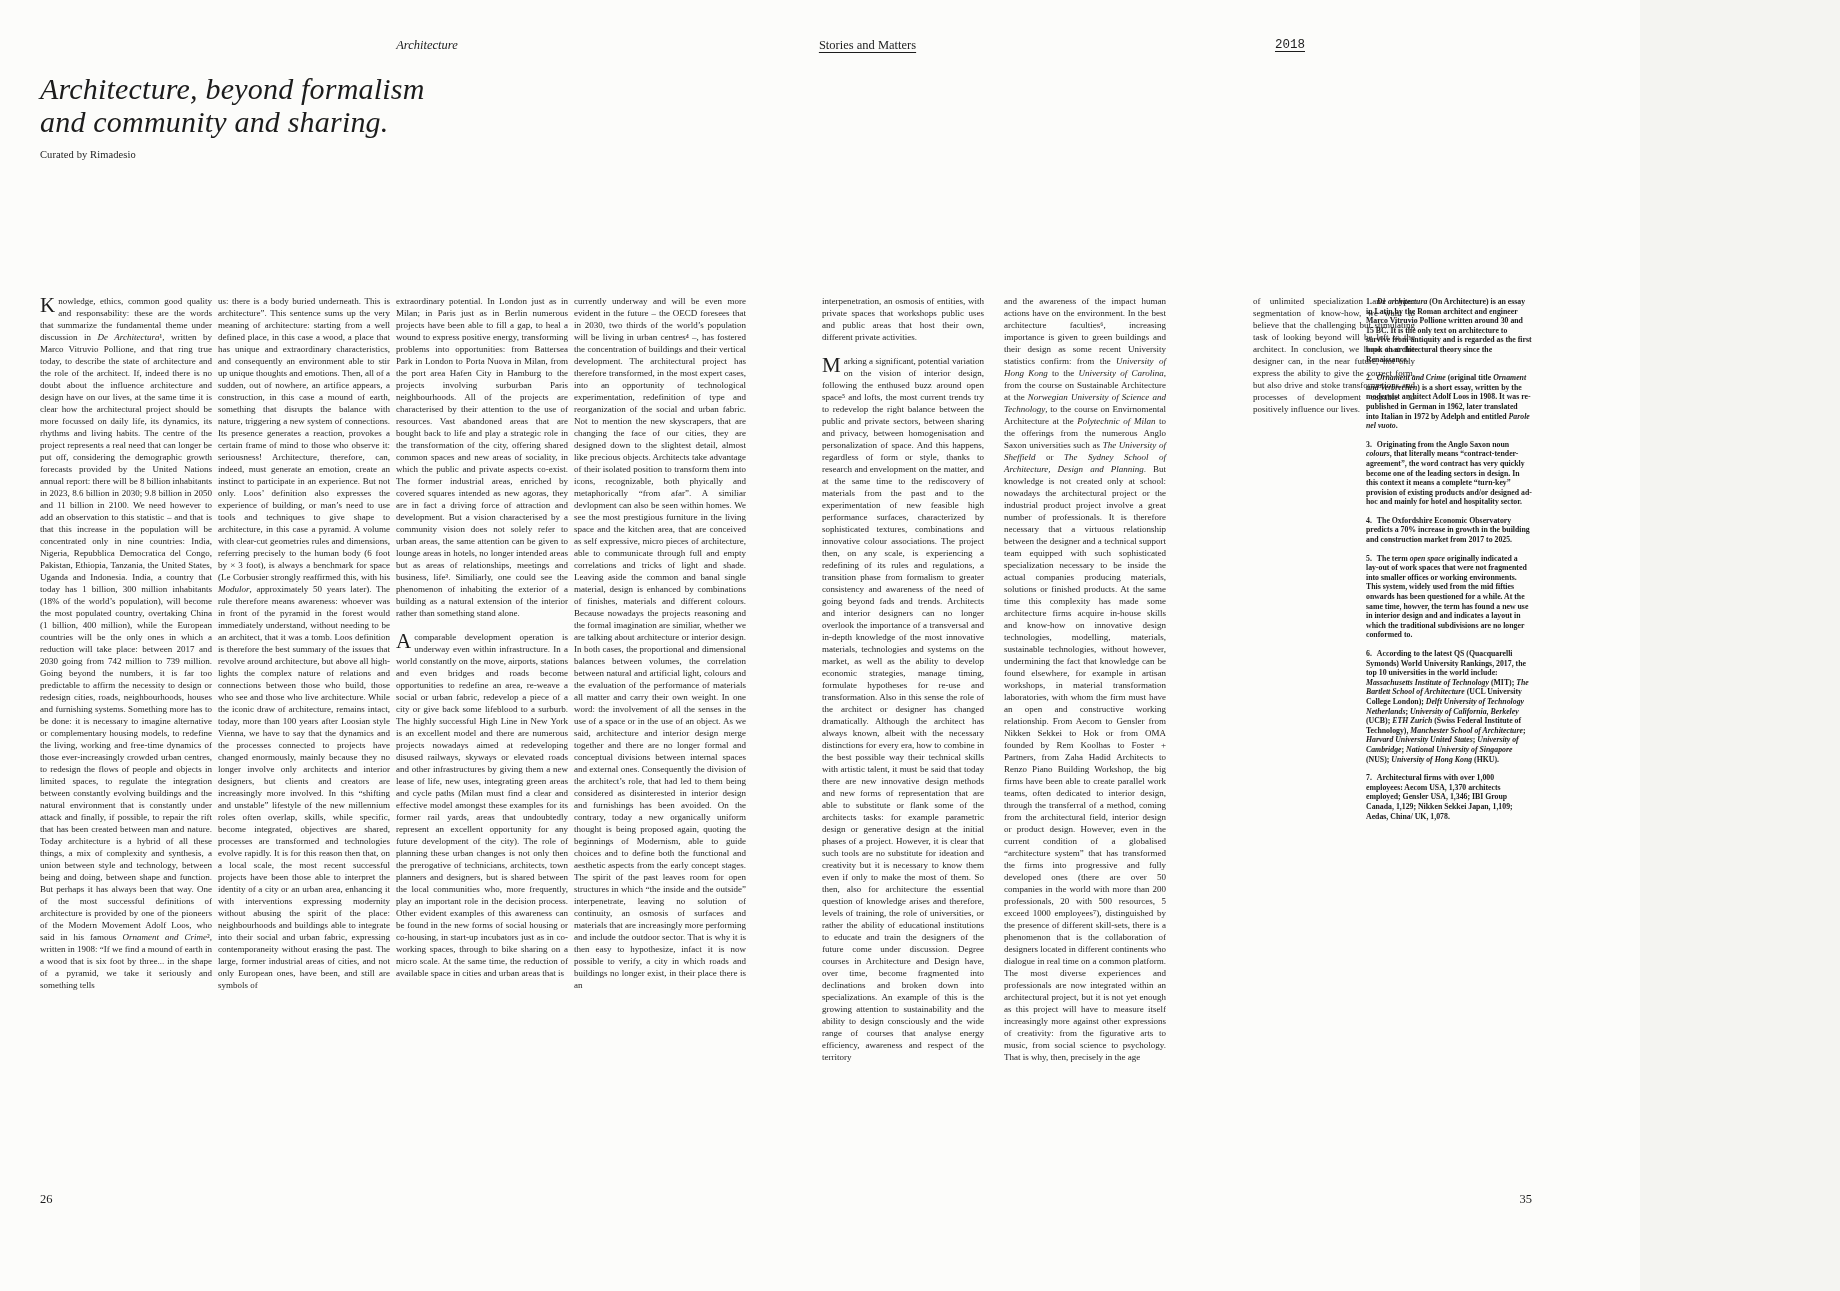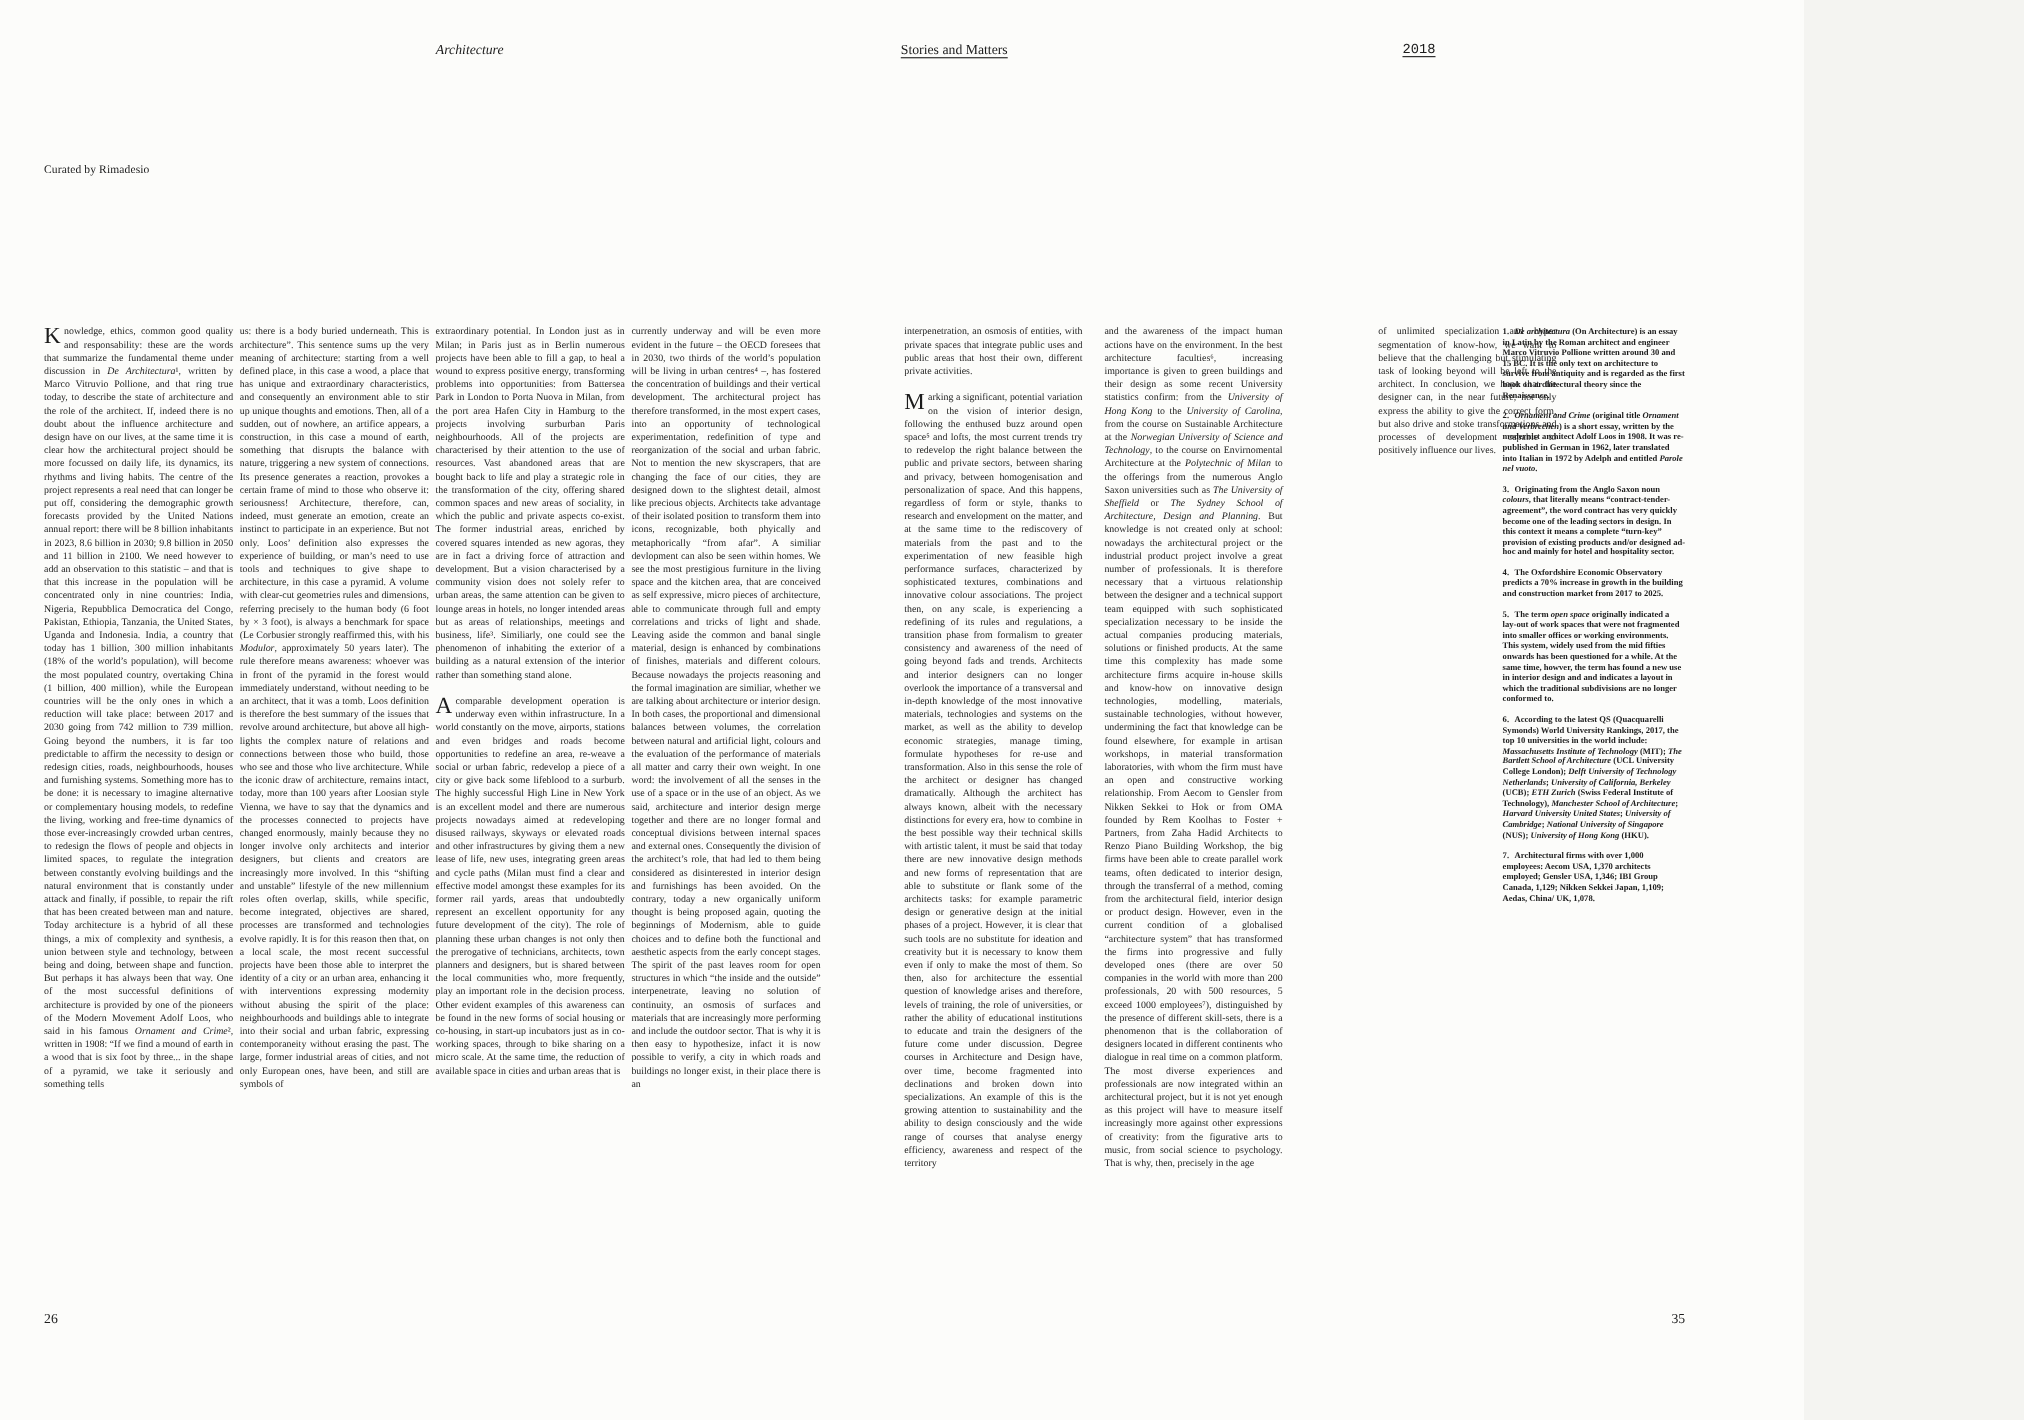--- a/index.html
+++ b/index.html
@@ -114,39 +114,43 @@
 <body>
 
 <div class="page">
 
   <div class="running-head head-left">Architecture</div>
 
   <div class="running-head head-center underlined">Stories and Matters</div>
 
   <div class="running-head head-right underlined">2018</div>
 
+  <h1 class="article-title">
+    <span class="line">Architecture, beyond formalism</span>
+    <span class="line">and community and sharing.</span>
+  </h1>
 
   <div class="byline">Curated by Rimadesio</div>
 
   <div class="columns" id="columns">
       <div class="col">
         <p class="has-dropcap"><span class="dropcap">K</span>nowledge, ethics, common good quality and responsability: these are the words that summarize the fundamental theme under discussion in <em>De Architectura</em>¹, written by Marco Vitruvio Pollione, and that ring true today, to describe the state of architecture and the role of the architect. If, indeed there is no doubt about the influence architecture and design have on our lives, at the same time it is clear how the architectural project should be more focussed on daily life, its dynamics, its rhythms and living habits. The centre of the project represents a real need that can longer be put off, considering the demographic growth forecasts provided by the United Nations annual report: there will be 8 billion inhabitants in 2023, 8.6 billion in 2030; 9.8 billion in 2050 and 11 billion in 2100. We need however to add an observation to this statistic – and that is that this increase in the population will be concentrated only in nine countries: India, Nigeria, Repubblica Democratica del Congo, Pakistan, Ethiopia, Tanzania, the United States, Uganda and Indonesia. India, a country that today has 1 billion, 300 million inhabitants (18% of the world’s population), will become the most populated country, overtaking China (1 billion, 400 million), while the European countries will be the only ones in which a reduction will take place: between 2017 and 2030 going from 742 million to 739 million. Going beyond the numbers, it is far too predictable to affirm the necessity to design or redesign cities, roads, neighbourhoods, houses and furnishing systems. Something more has to be done: it is necessary to imagine alternative or complementary housing models, to redefine the living, working and free-time dynamics of those ever-increasingly crowded urban centres, to redesign the flows of people and objects in limited spaces, to regulate the integration between constantly evolving buildings and the natural environment that is constantly under attack and finally, if possible, to repair the rift that has been created between man and nature. Today architecture is a hybrid of all these things, a mix of complexity and synthesis, a union between style and technology, between being and doing, between shape and function. But perhaps it has always been that way. One of the most successful definitions of architecture is provided by one of the pioneers of the Modern Movement Adolf Loos, who said in his famous <em>Ornament and Crime</em>², written in 1908: “If we find a mound of earth in a wood that is six foot by three... in the shape of a pyramid, we take it seriously and something tells</p>
       </div>
       <div class="col">
         <p>us: there is a body buried underneath. This is architecture”. This sentence sums up the very meaning of architecture: starting from a well defined place, in this case a wood, a place that has unique and extraordinary characteristics, and consequently an environment able to stir up unique thoughts and emotions. Then, all of a sudden, out of nowhere, an artifice appears, a construction, in this case a mound of earth, something that disrupts the balance with nature, triggering a new system of connections. Its presence generates a reaction, provokes a certain frame of mind to those who observe it: seriousness! Architecture, therefore, can, indeed, must generate an emotion, create an instinct to participate in an experience. But not only. Loos’ definition also expresses the experience of building, or man’s need to use tools and techniques to give shape to architecture, in this case a pyramid. A volume with clear-cut geometries rules and dimensions, referring precisely to the human body (6 foot by × 3 foot), is always a benchmark for space (Le Corbusier strongly reaffirmed this, with his <em>Modulor</em>, approximately 50 years later). The rule therefore means awareness: whoever was in front of the pyramid in the forest would immediately understand, without needing to be an architect, that it was a tomb. Loos definition is therefore the best summary of the issues that revolve around architecture, but above all high-lights the complex nature of relations and connections between those who build, those who see and those who live architecture. While the iconic draw of architecture, remains intact, today, more than 100 years after Loosian style Vienna, we have to say that the dynamics and the processes connected to projects have changed enormously, mainly because they no longer involve only architects and interior designers, but clients and creators are increasingly more involved. In this “shifting and unstable” lifestyle of the new millennium roles often overlap, skills, while specific, become integrated, objectives are shared, processes are transformed and technologies evolve rapidly. It is for this reason then that, on a local scale, the most recent successful projects have been those able to interpret the identity of a city or an urban area, enhancing it with interventions expressing modernity without abusing the spirit of the place: neighbourhoods and buildings able to integrate into their social and urban fabric, expressing contemporaneity without erasing the past. The large, former industrial areas of cities, and not only European ones, have been, and still are symbols of</p>
       </div>
       <div class="col">
         <p>extraordinary potential. In London just as in Milan; in Paris just as in Berlin numerous projects have been able to fill a gap, to heal a wound to express positive energy, transforming problems into opportunities: from Battersea Park in London to Porta Nuova in Milan, from the port area Hafen City in Hamburg to the projects involving surburban Paris neighbourhoods. All of the projects are characterised by their attention to the use of resources. Vast abandoned areas that are bought back to life and play a strategic role in the transformation of the city, offering shared common spaces and new areas of sociality, in which the public and private aspects co-exist. The former industrial areas, enriched by covered squares intended as new agoras, they are in fact a driving force of attraction and development. But a vision characterised by a community vision does not solely refer to urban areas, the same attention can be given to lounge areas in hotels, no longer intended areas but as areas of relationships, meetings and business, life³. Similiarly, one could see the phenomenon of inhabiting the exterior of a building as a natural extension of the interior rather than something stand alone.</p>
         <p class="has-dropcap"><span class="dropcap">A</span> comparable development operation is underway even within infrastructure. In a world constantly on the move, airports, stations and even bridges and roads become opportunities to redefine an area, re-weave a social or urban fabric, redevelop a piece of a city or give back some lifeblood to a surburb. The highly successful High Line in New York is an excellent model and there are numerous projects nowadays aimed at redeveloping disused railways, skyways or elevated roads and other infrastructures by giving them a new lease of life, new uses, integrating green areas and cycle paths (Milan must find a clear and effective model amongst these examples for its former rail yards, areas that undoubtedly represent an excellent opportunity for any future development of the city). The role of planning these urban changes is not only then the prerogative of technicians, architects, town planners and designers, but is shared between the local communities who, more frequently, play an important role in the decision process. Other evident examples of this awareness can be found in the new forms of social housing or co-housing, in start-up incubators just as in co-working spaces, through to bike sharing on a micro scale. At the same time, the reduction of available space in cities and urban areas that is</p>
       </div>
       <div class="col">
         <p>currently underway and will be even more evident in the future – the OECD foresees that in 2030, two thirds of the world’s population will be living in urban centres⁴ –, has fostered the concentration of buildings and their vertical development. The architectural project has therefore transformed, in the most expert cases, into an opportunity of technological experimentation, redefinition of type and reorganization of the social and urban fabric. Not to mention the new skyscrapers, that are changing the face of our cities, they are designed down to the slightest detail, almost like precious objects. Architects take advantage of their isolated position to transform them into icons, recognizable, both phyically and metaphorically “from afar”. A similiar devlopment can also be seen within homes. We see the most prestigious furniture in the living space and the kitchen area, that are conceived as self expressive, micro pieces of architecture, able to communicate through full and empty correlations and tricks of light and shade. Leaving aside the common and banal single material, design is enhanced by combinations of finishes, materials and different colours. Because nowadays the projects reasoning and the formal imagination are similiar, whether we are talking about architecture or interior design. In both cases, the proportional and dimensional balances between volumes, the correlation between natural and artificial light, colours and the evaluation of the performance of materials all matter and carry their own weight. In one word: the involvement of all the senses in the use of a space or in the use of an object. As we said, architecture and interior design merge together and there are no longer formal and conceptual divisions between internal spaces and external ones. Consequently the division of the architect’s role, that had led to them being considered as disinterested in interior design and furnishings has been avoided. On the contrary, today a new organically uniform thought is being proposed again, quoting the beginnings of Modernism, able to guide choices and to define both the functional and aesthetic aspects from the early concept stages. The spirit of the past leaves room for open structures in which “the inside and the outside” interpenetrate, leaving no solution of continuity, an osmosis of surfaces and materials that are increasingly more performing and include the outdoor sector. That is why it is then easy to hypothesize, infact it is now possible to verify, a city in which roads and buildings no longer exist, in their place there is an</p>
       </div>
       <div class="col">
-        <p>interpenetration, an osmosis of entities, with private spaces that integrate public uses and public areas that host their own, different private activities.</p>
+        <p>interpenetration, an osmosis of entities, with private spaces that workshops public uses and public areas that host their own, different private activities.</p>
         <p class="has-dropcap"><span class="dropcap">M</span>arking a significant, potential variation on the vision of interior design, following the enthused buzz around open space⁵ and lofts, the most current trends try to redevelop the right balance between the public and private sectors, between sharing and privacy, between homogenisation and personalization of space. And this happens, regardless of form or style, thanks to research and envelopment on the matter, and at the same time to the rediscovery of materials from the past and to the experimentation of new feasible high performance surfaces, characterized by sophisticated textures, combinations and innovative colour associations. The project then, on any scale, is experiencing a redefining of its rules and regulations, a transition phase from formalism to greater consistency and awareness of the need of going beyond fads and trends. Architects and interior designers can no longer overlook the importance of a transversal and in-depth knowledge of the most innovative materials, technologies and systems on the market, as well as the ability to develop economic strategies, manage timing, formulate hypotheses for re-use and transformation. Also in this sense the role of the architect or designer has changed dramatically. Although the architect has always known, albeit with the necessary distinctions for every era, how to combine in the best possible way their technical skills with artistic talent, it must be said that today there are new innovative design methods and new forms of representation that are able to substitute or flank some of the architects tasks: for example parametric design or generative design at the initial phases of a project. However, it is clear that such tools are no substitute for ideation and creativity but it is necessary to know them even if only to make the most of them. So then, also for architecture the essential question of knowledge arises and therefore, levels of training, the role of universities, or rather the ability of educational institutions to educate and train the designers of the future come under discussion. Degree courses in Architecture and Design have, over time, become fragmented into declinations and broken down into specializations. An example of this is the growing attention to sustainability and the ability to design consciously and the wide range of courses that analyse energy efficiency, awareness and respect of the territory</p>
       </div>
       <div class="col">
         <p>and the awareness of the impact human actions have on the environment. In the best architecture faculties⁶, increasing importance is given to green buildings and their design as some recent University statistics confirm: from the <em>University of Hong Kong</em> to the <em>University of Carolina</em>, from the course on Sustainable Architecture at the <em>Norwegian University of Science and Technology</em>, to the course on Envirnomental Architecture at the <em>Polytechnic of Milan</em> to the offerings from the numerous Anglo Saxon universities such as <em>The University of Sheffield</em> or <em>The Sydney School of Architecture, Design and Planning</em>. But knowledge is not created only at school: nowadays the architectural project or the industrial product project involve a great number of professionals. It is therefore necessary that a virtuous relationship between the designer and a technical support team equipped with such sophisticated specialization necessary to be inside the actual companies producing materials, solutions or finished products. At the same time this complexity has made some architecture firms acquire in-house skills and know-how on innovative design technologies, modelling, materials, sustainable technologies, without however, undermining the fact that knowledge can be found elsewhere, for example in artisan workshops, in material transformation laboratories, with whom the firm must have an open and constructive working relationship. From Aecom to Gensler from Nikken Sekkei to Hok or from OMA founded by Rem Koolhas to Foster + Partners, from Zaha Hadid Architects to Renzo Piano Building Workshop, the big firms have been able to create parallel work teams, often dedicated to interior design, through the transferral of a method, coming from the architectural field, interior design or product design. However, even in the current condition of a globalised “architecture system” that has transformed the firms into progressive and fully developed ones (there are over 50 companies in the world with more than 200 professionals, 20 with 500 resources, 5 exceed 1000 employees⁷), distinguished by the presence of different skill-sets, there is a phenomenon that is the collaboration of designers located in different continents who dialogue in real time on a common platform. The most diverse experiences and professionals are now integrated within an architectural project, but it is not yet enough as this project will have to measure itself increasingly more against other expressions of creativity: from the figurative arts to music, from social science to psychology. That is why, then, precisely in the age</p>
       </div>
       <div class="col">
         <p>of unlimited specialization and hyper segmentation of know-how, we want to believe that the challenging but stimulating task of looking beyond will be left to the architect. In conclusion, we hope that the designer can, in the near future, not only express the ability to give the correct form, but also drive and stoke transformations and processes of development capable to positively influence our lives.</p>
       </div>
     </div>
 

